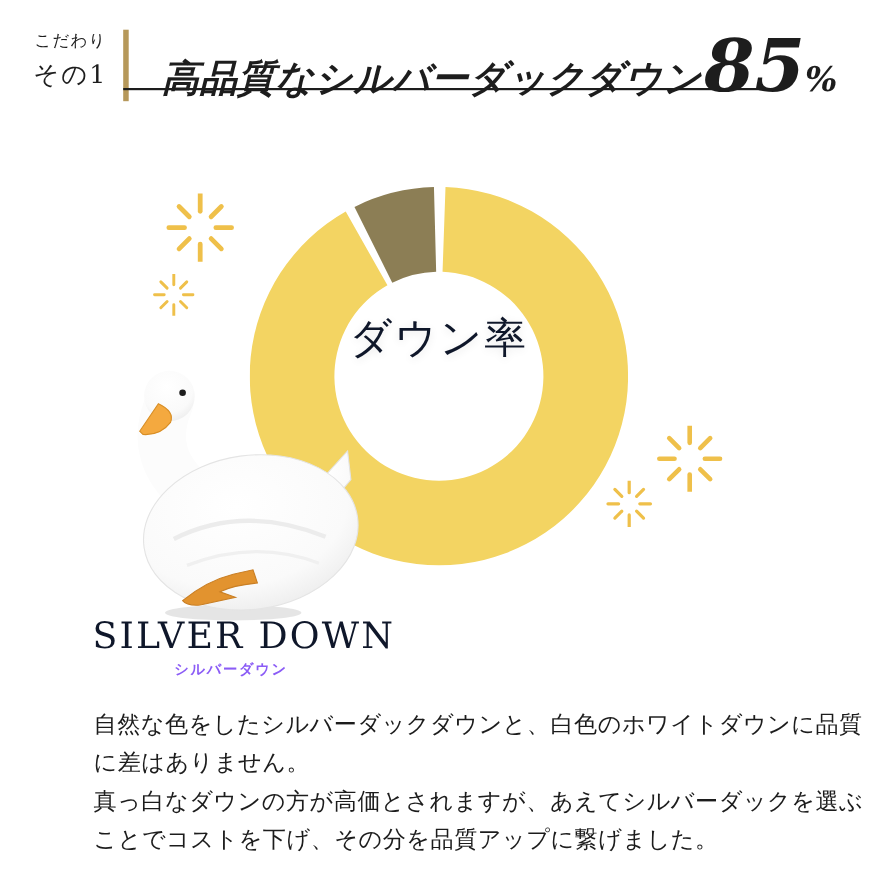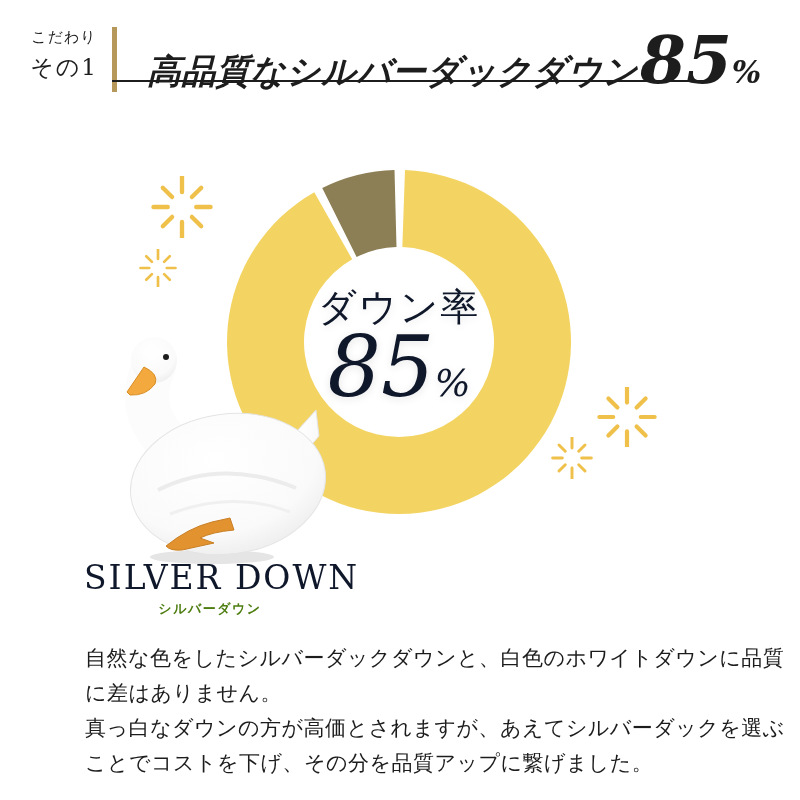--- a/index.html
+++ b/index.html
@@ -32,21 +32,21 @@
   .sp3{left:597px;top:387px;width:60px;height:60px;}
   .sp4{left:551px;top:437px;width:42px;height:42px;}
 
   .duck{position:absolute;left:100px;top:332px;width:240px;height:236px;}
 
   
   .enTitle{position:absolute;left:84px;top:558px;font-size:33px;letter-spacing:2px;color:#0f172a;
            font-weight:normal;margin:0;white-space:nowrap;}
   .jaTitle{position:absolute;left:84px;top:600px;width:252px;text-align:center;
            font-family:"Liberation Sans","DejaVu Sans",sans-serif;font-weight:bold;
-           font-size:13px;letter-spacing:1.5px;color:#4d7c0f;}
+           font-size:13px;letter-spacing:1.5px;color:#8b5cf6;}
 
   
   .bodyText{position:absolute;left:85px;top:641px;width:660px;}
   .bodyText p{margin:0;font-size:21px;line-height:35px;letter-spacing:0.5px;color:#1c1c1c;white-space:nowrap;}
 </style>
 </head>
 <body>
 
 <div class="page">
 
@@ -92,23 +92,20 @@
       <use href="#spark"></use>
     </svg>
 
   <svg class="donut" viewBox="0 0 344 344">
       <path d="M178.00,0.10 A172,172 0 1 1 87.30,22.30 L125.22,89.32 A95,95 0 1 0 175.32,77.06 Z" fill="#F3D462"></path>
       <path d="M95.25,18.07 A172,172 0 0 1 167.50,0.06 L169.51,77.03 A95,95 0 0 0 129.61,86.98 Z" fill="#8C7E55"></path>
     </svg>
 
   <div class="centerLbl" style="color: #0f172a;">
     <div class="cl1">ダウン率</div>
-    <div class="cl2">
-      <span class="big">85</span><span class="unit">%</span>
-    </div>
   </div>
 
   <svg class="duck" viewBox="0 0 240 236">
     <defs>
       <radialGradient id="duckbody" cx="45%" cy="32%" r="80%">
         <stop offset="0%" stop-color="#ffffff"></stop>
         <stop offset="65%" stop-color="#fafafa"></stop>
         <stop offset="100%" stop-color="#e7e7e7"></stop>
       </radialGradient>
     </defs>

